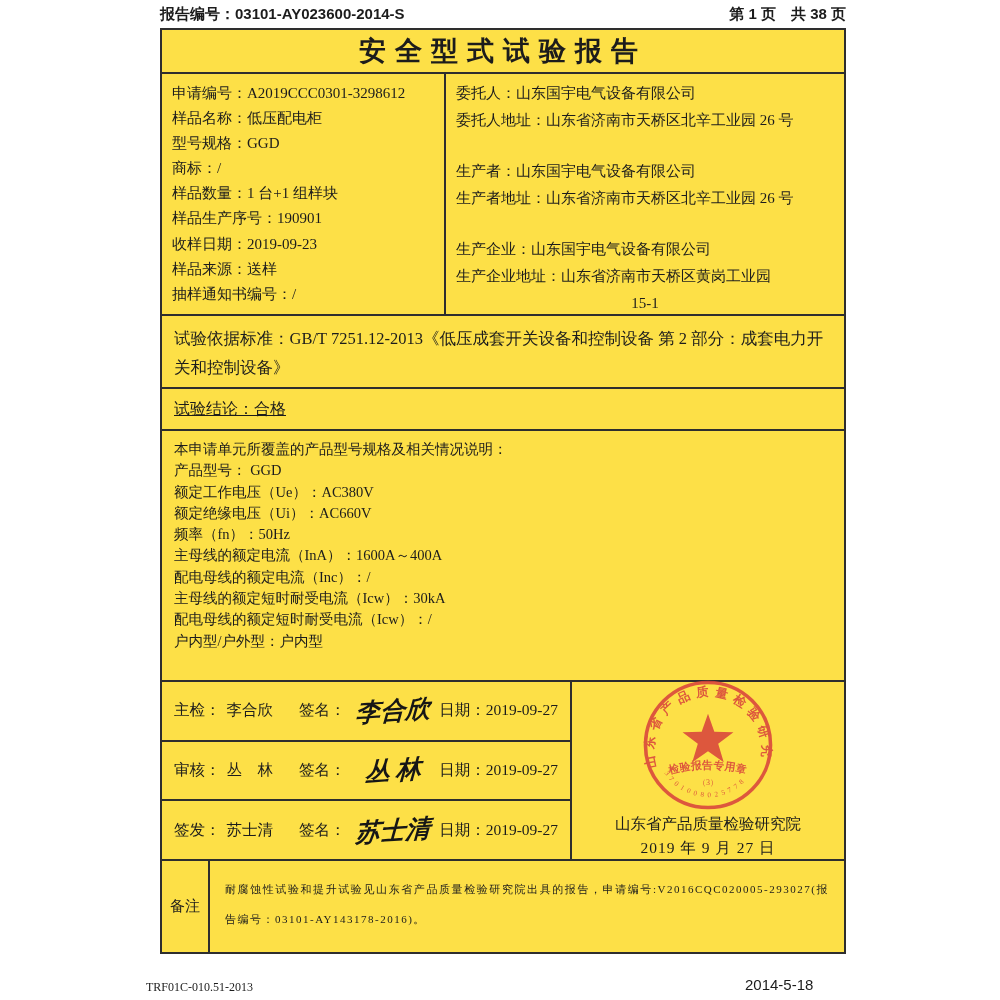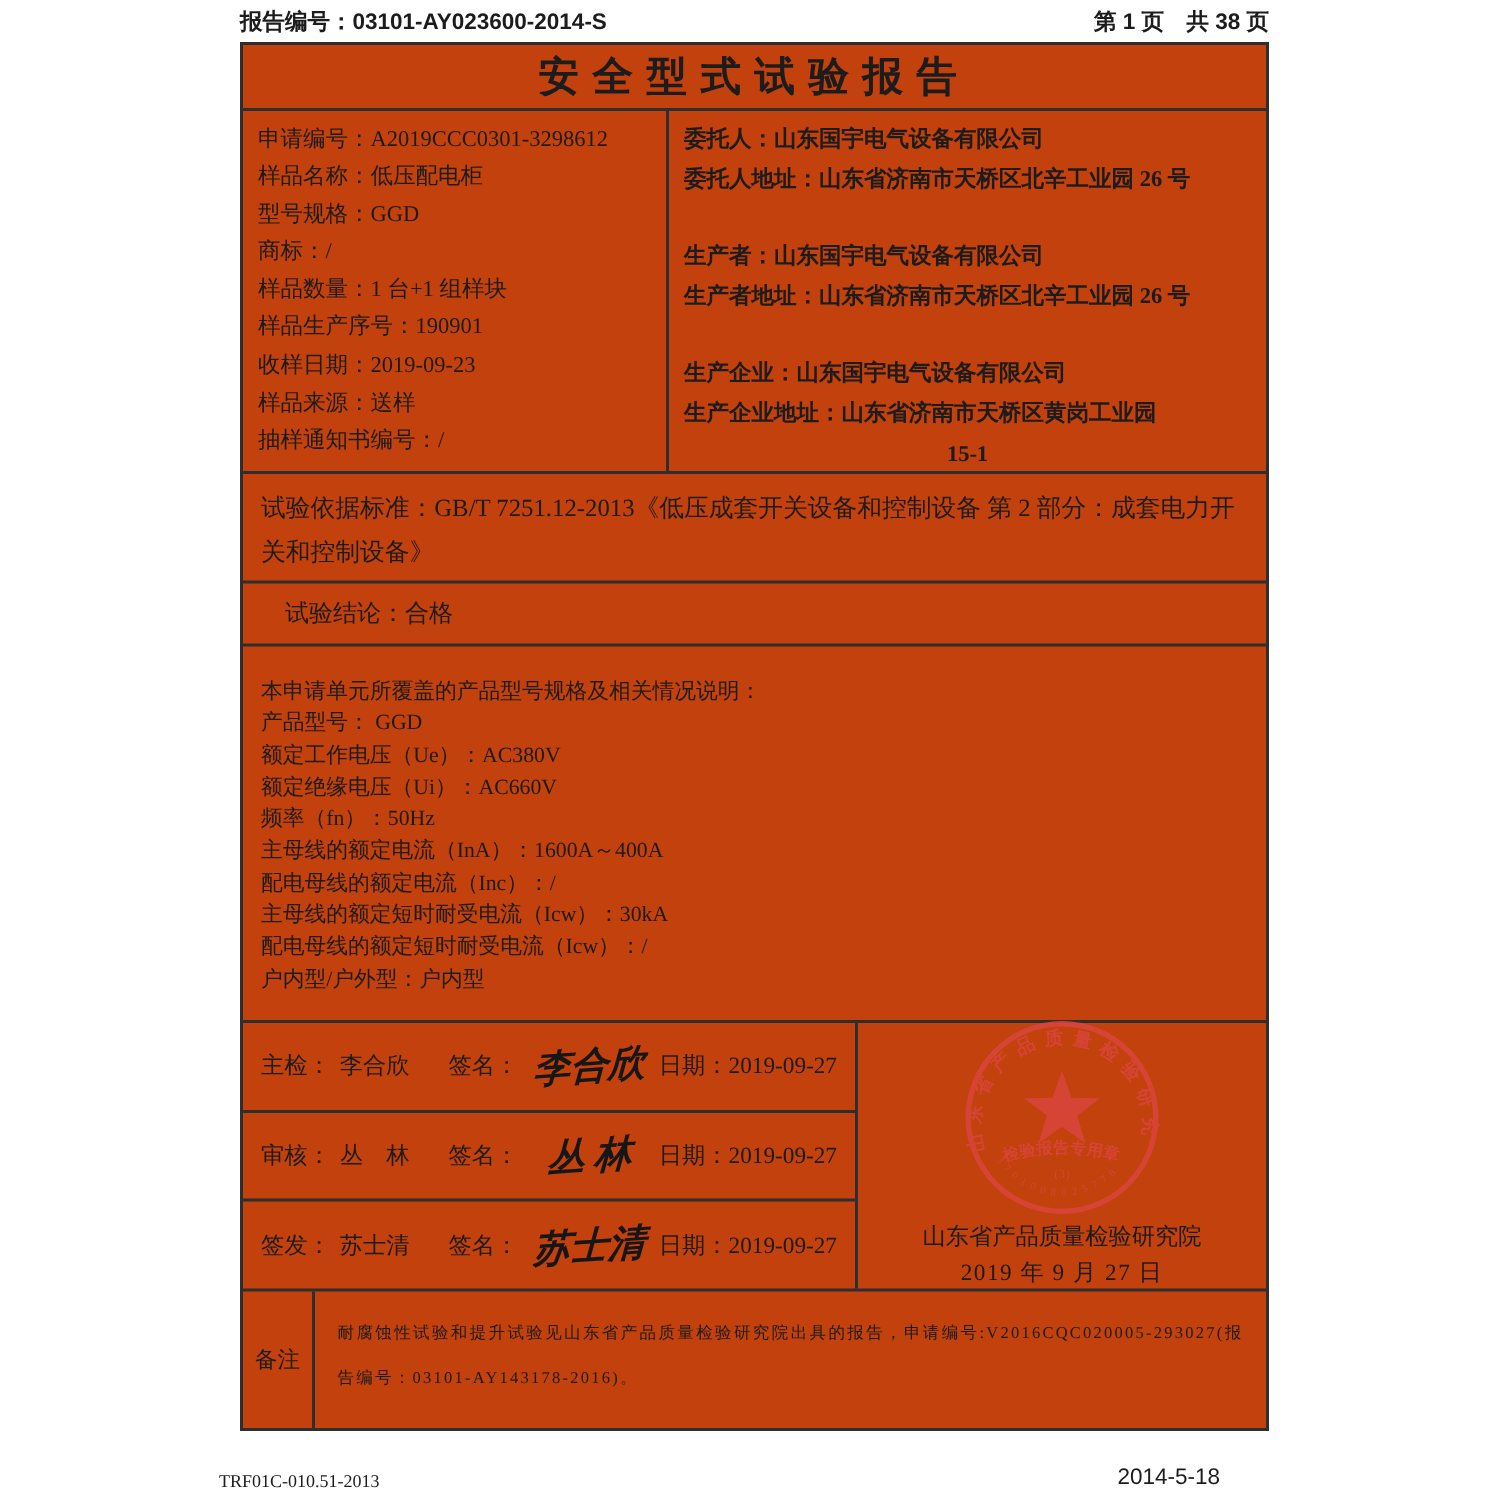--- a/index.html
+++ b/index.html
@@ -10,40 +10,40 @@
   }
   .page{position:absolute;inset:0;background:#fff;}
 
   
   .hdr{position:absolute;left:160px;top:5px;width:686px;display:flex;
        justify-content:space-between;font-weight:bold;font-size:15px;
        font-family:"Liberation Sans","DejaVu Sans",sans-serif;}
 
   
   .tbl{position:absolute;left:160px;top:28px;width:686px;box-sizing:border-box;
-       border:2px solid #2e2e2e;display:flex;flex-direction:column;background:#c2410c;}
+       border:2px solid #2e2e2e;display:flex;flex-direction:column;background:#fde047;}
   .row{box-sizing:border-box;border-top:2px solid #2e2e2e;}
   .row:first-child{border-top:none;}
 
   .title-row{height:42px;display:flex;align-items:center;justify-content:center;
        font-size:27px;font-weight:bold;letter-spacing:9px;}
 
   .info-row{height:242px;display:flex;}
   .info-left{width:284px;box-sizing:border-box;border-right:2px solid #2e2e2e;
        padding:7px 10px;font-size:15px;}
   .info-left .ln{line-height:25.1px;white-space:nowrap;}
-  .info-right{flex:1;padding:6px 10px;font-size:15px;box-sizing:border-box;font-weight:bold;}
+  .info-right{flex:1;padding:6px 10px;font-size:15px;box-sizing:border-box;}
   .info-right .ln{line-height:27px;}
   .gap-before{margin-top:24px;}
   .indent-center{text-align:center;}
 
   .standard-row{height:73px;padding:8px 12px;font-size:16.5px;line-height:29px;box-sizing:border-box;}
-  .conclusion-row{height:42px;padding:0 28px;display:flex;align-items:center;font-size:16px;box-sizing:border-box;}
+  .conclusion-row{height:42px;padding:0 12px;display:flex;align-items:center;font-size:16px;box-sizing:border-box;text-decoration:underline;}
 
-  .spec-row{height:251px;padding:20px 12px;font-size:14.5px;box-sizing:border-box;}
+  .spec-row{height:251px;padding:8px 12px;font-size:14.5px;box-sizing:border-box;}
   .spec-row .ln{line-height:21.3px;white-space:nowrap;}
 
   .sig-section{height:179px;display:flex;}
   .sig-left{width:410px;box-sizing:border-box;border-right:2px solid #2e2e2e;
        display:flex;flex-direction:column;}
   .sig-row{flex:1;display:flex;align-items:center;padding:0 12px;font-size:15.5px;
        box-sizing:border-box;border-top:2px solid #2e2e2e;}
   .sig-row:first-child{border-top:none;}
   .sig-role{white-space:nowrap;}
   .sig-name{white-space:nowrap;margin-left:6px;width:78px;}

